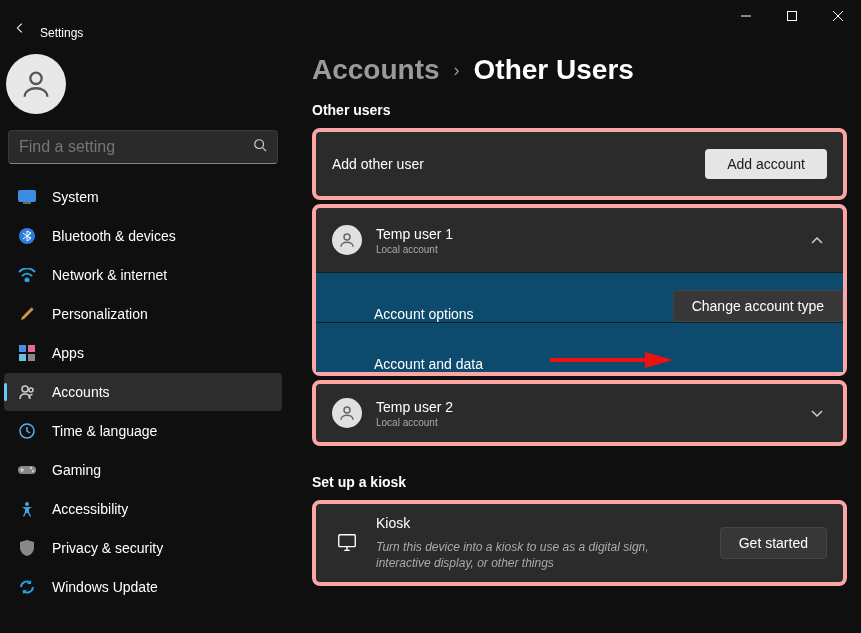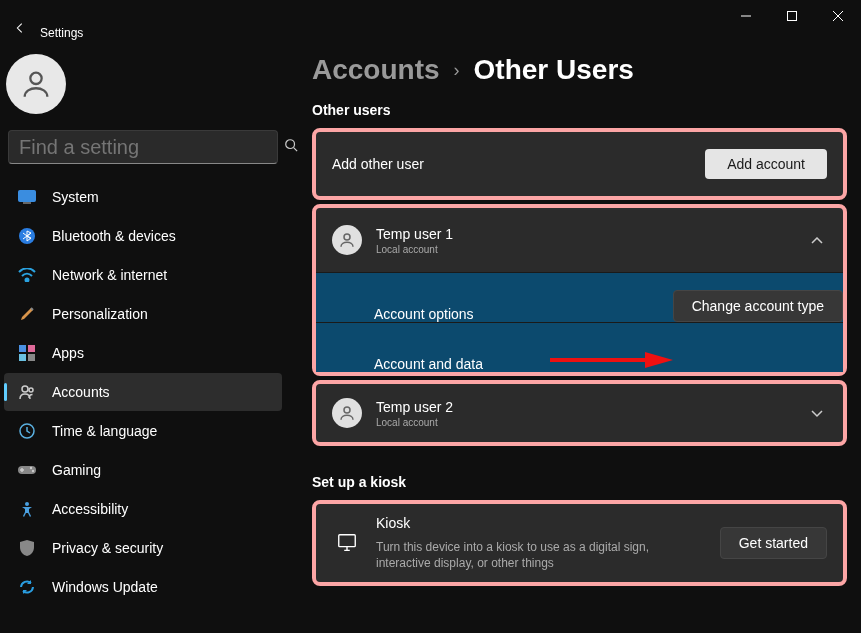--- a/index.html
+++ b/index.html
@@ -11,21 +11,21 @@
   .window-controls { position: absolute; right: 0; top: 0; display: flex; }
   .win-ctrl { width: 46px; height: 32px; display: flex; align-items: center; justify-content: center; cursor: pointer; }
   
   .content { display: flex; height: calc(100% - 40px); }
   
   .sidebar { width: 290px; padding: 4px 8px 0 4px; }
   .avatar-row { display: flex; align-items: center; padding: 10px 0 16px 0; }
   .avatar { width: 60px; height: 60px; border-radius: 50%; background: #e8e8e8; display: flex; align-items: center; justify-content: center; margin-left: 2px; }
   
   .search-box { background: #2a2a2a; border: 1px solid #3a3a3a; border-bottom: 1px solid #888; border-radius: 4px; height: 34px; display: flex; align-items: center; padding: 0 10px; margin: 0 4px 14px 4px; }
-  .search-box input { background: transparent; border: none; outline: none; color: #ccc; flex: 1; font-size: 20px; }
+  .search-box input { background: transparent; border: none; outline: none; color: #ccc; flex: 1; font-size: 16px; }
   .search-box .search-ic { color: #ccc; }
   
   .nav { display: flex; flex-direction: column; gap: 1px; }
   .nav-item { height: 38px; display: flex; align-items: center; padding-left: 14px; border-radius: 4px; cursor: pointer; position: relative; font-size: 14px; color: #fff; }
   .nav-item.active { background: #2d2d2d; }
   .nav-item.active::before { content: ""; position: absolute; left: 0; top: 10px; bottom: 10px; width: 3px; background: #60cdff; border-radius: 2px; }
   .nav-ic { width: 18px; height: 18px; margin-right: 16px; display: flex; align-items: center; justify-content: center; font-size: 14px; }
   
   .main { flex: 1; padding: 14px 14px 0 22px; overflow: hidden; }
   .breadcrumb { display: flex; align-items: center; gap: 14px; margin-bottom: 16px; }
@@ -44,21 +44,21 @@
   .btn-accent { background: #e5e5e5; color: #1a1a1a; border: none; padding: 7px 22px; }
   
   .user-ic { width: 30px; height: 30px; border-radius: 50%; background: #e0e0e0; display: flex; align-items: center; justify-content: center; margin-right: 14px; }
   .chev { color: #ccc; font-size: 14px; padding: 0 4px; }
   
   .sub-row { padding-left: 58px; min-height: 50px; background: #0c4a6e; border-top: 1px solid #1a1a1a; display:flex; align-items:flex-end; }
   .sub-row .row-text { flex:1; font-size:14px;}
   
   .arrow-annotation { position: absolute; left: 545px; top: 350px; pointer-events: none; }
   
-  .kiosk-desc { font-size: 12px; color: #aaa; margin-top: 8px; max-width: 320px; line-height: 1.35; }
+  .kiosk-desc { font-size: 12px; color: #aaa; margin-top: 8px; max-width: 320px; line-height: 1.35; font-style: italic; }
   .kiosk-ic { width: 30px; height: 30px; display:flex; align-items:center; justify-content:center; margin-right:14px; color:#fff;}
 </style>
 </head>
 <body>
 
 <div class="titlebar">
   <div class="back-btn">
     <svg width="14" height="14" viewBox="0 0 16 16" stroke="#fff" stroke-width="1.2" fill="none">
         <path d="M10 3 L5 8 L10 13"></path>
       </svg>

